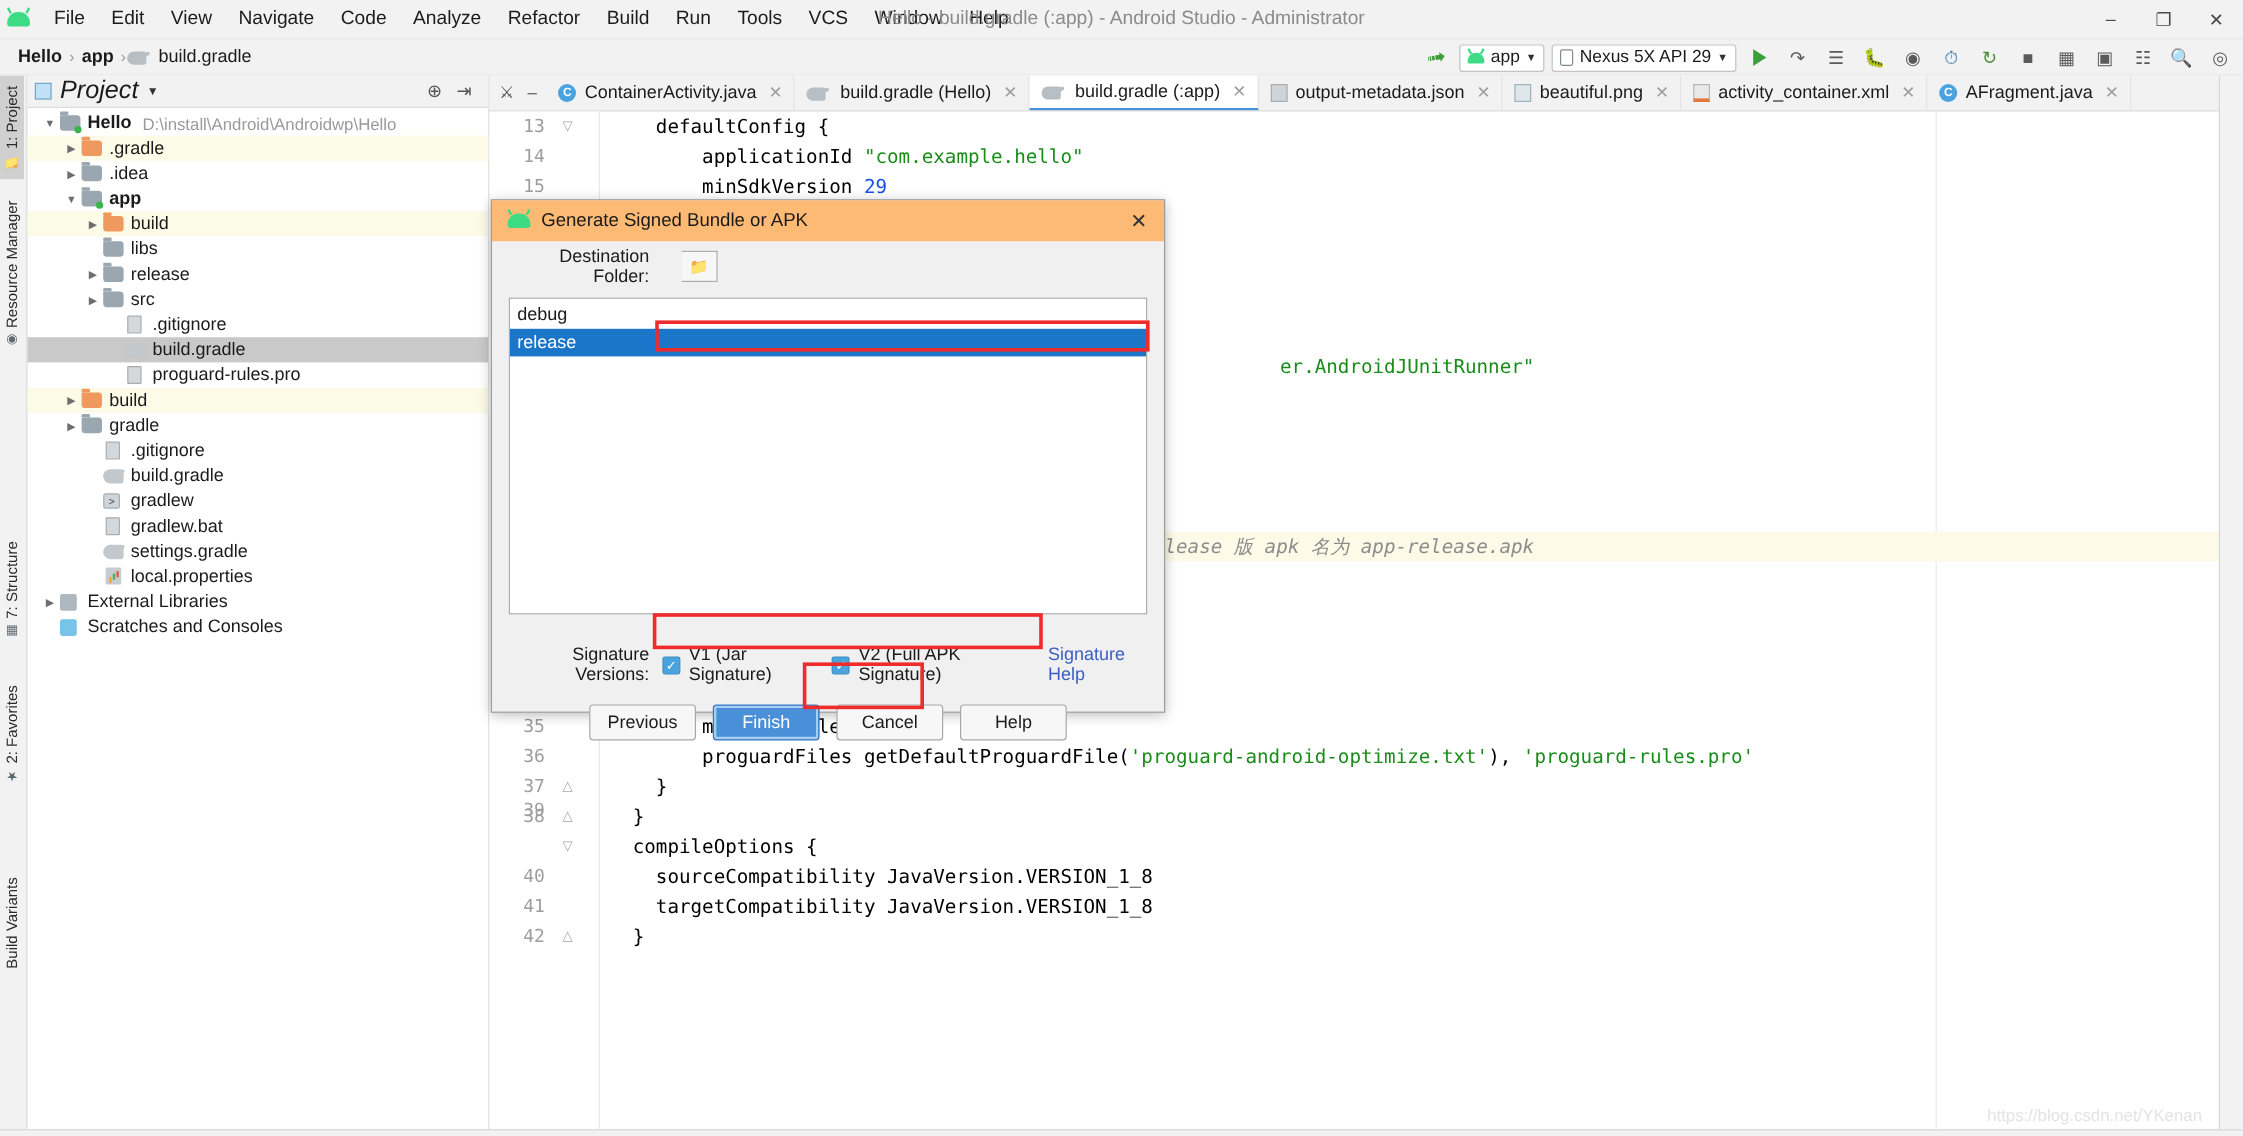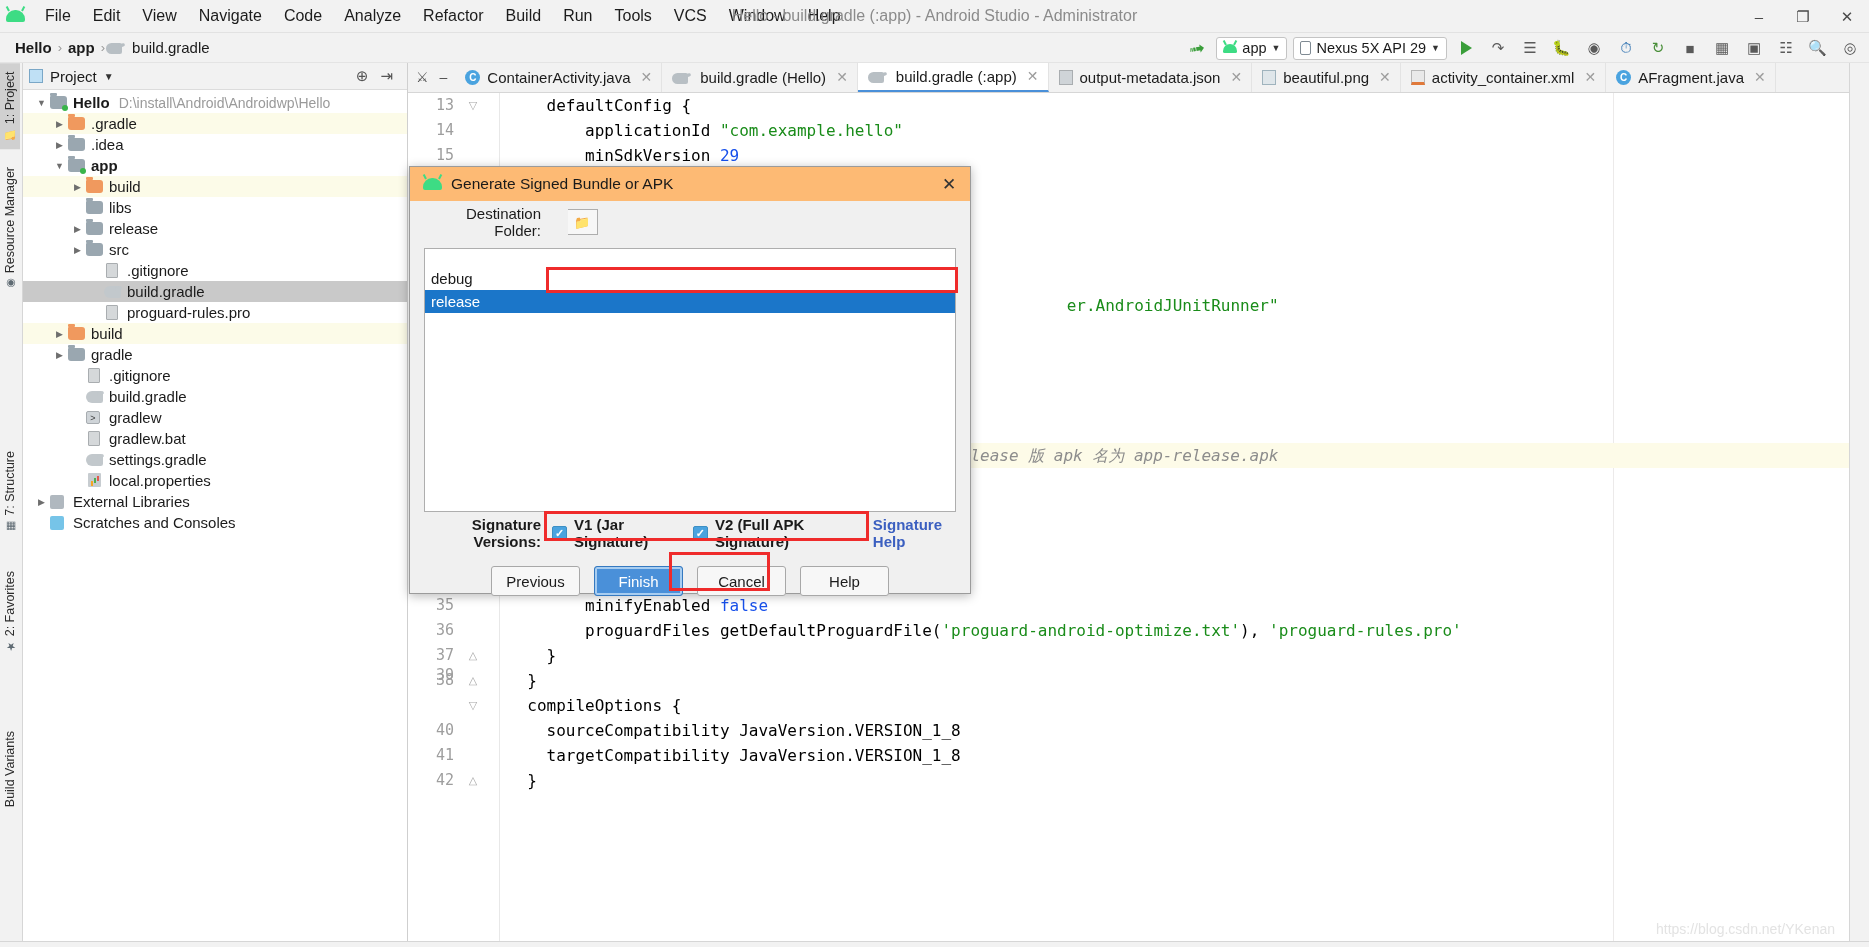--- a/index.html
+++ b/index.html
@@ -87,21 +87,21 @@
   
   .projpanel {
     position: absolute; top: 63px; left: 23px; width: 385px; height: 884px;
     background: #fff; border-right: 1px solid #cfcfcf;
   }
   .projhead {
     height: 27px; background:#f2f2f2; display:flex; align-items:center;
     padding: 0 6px; border-bottom:1px solid #dcdcdc;
   }
   .proj-sq { width:14px;height:14px;border:1.5px solid #7aa7c7; background:#bfe0f5; margin-right:7px;}
-  .projhead-title { font-size:15px; }
+  .projhead-title { font-size:21px;font-style:italic; }
   .projhead-arrow { font-size:10px; margin-left:7px; color:#333;}
   .projhead-acts { margin-left:auto; display:flex; gap:12px; font-size:15px; color:#555; padding-right:4px;}
   .projhead-acts span:last-child{ padding-right:4px; }
 
   .tree { font-size: 15px; padding-top: 2px; }
   .trow {
     height: 21px; display: flex; align-items: center; padding-left: 4px; white-space: nowrap;
   }
   .trow.hl-yellow { background: #fcfbe8; }
   .trow.sel { background: #c9c9c9; }
@@ -187,28 +187,28 @@
     flex:1; height: 26px; border:1px solid #aeaeae; background:#fff; display:flex; align-items:center;
     font-size:15px; padding: 0 6px; color:#111;
   }
   .browse-btn {
     width: 30px; height: 26px; border:1px solid #aeaeae; border-left:none; background:#f7f7f7;
     display:flex; align-items:center; justify-content:center; font-size:13px; color:#c8a34a;
   }
   .variants-row { display:flex; align-items:flex-start; }
   .variants-lbl { width:128px; text-align:right; font-size:15px; padding-right:11px; flex:none; padding-top:118px;}
   .variants-list {
-    flex:1; height: 264px; border:1px solid #aeaeae; background:#fff; padding-top:18px; position:relative;
+    flex:1; height: 264px; border:1px solid #aeaeae; background:#fff; padding-top:2px; position:relative;
   }
   .vitem { height: 23px; line-height:23px; font-size:15px; padding-left:6px; }
   .vitem.selected { background:#1b76c9; color:#fff; }
   .redbox {
     position:absolute; border: 3px solid #ef2b2b; pointer-events:none;
   }
-  .sig-row { display:flex; align-items:flex-end; margin-top: 4px; font-weight: bold; }
+  .sig-row { display:flex; align-items:flex-end; margin-top: 25px; }
   .sig-lbl { width:128px; text-align:right; font-size:15px; padding-right:11px; flex:none;}
   .cbx {
     width:15px;height:15px;background:#4aa3df;border:1px solid #3c8fc4;border-radius:2px;
     display:flex;align-items:center;justify-content:center;color:#fff;font-size:11px;flex:none;
   }
   .cblabel{ font-size:15px; margin-left:7px; margin-right:18px;}
   .siglink{ color:#3b5fc0; font-size:15px; margin-left:8px;}
   .btnrow { display:flex; justify-content:center; gap:14px; margin-top:16px; position:relative;}
   .dbtn {
     min-width: 89px; height: 30px; border:1px solid #a8a8a8; background:#f7f7f7; border-radius:3px;

